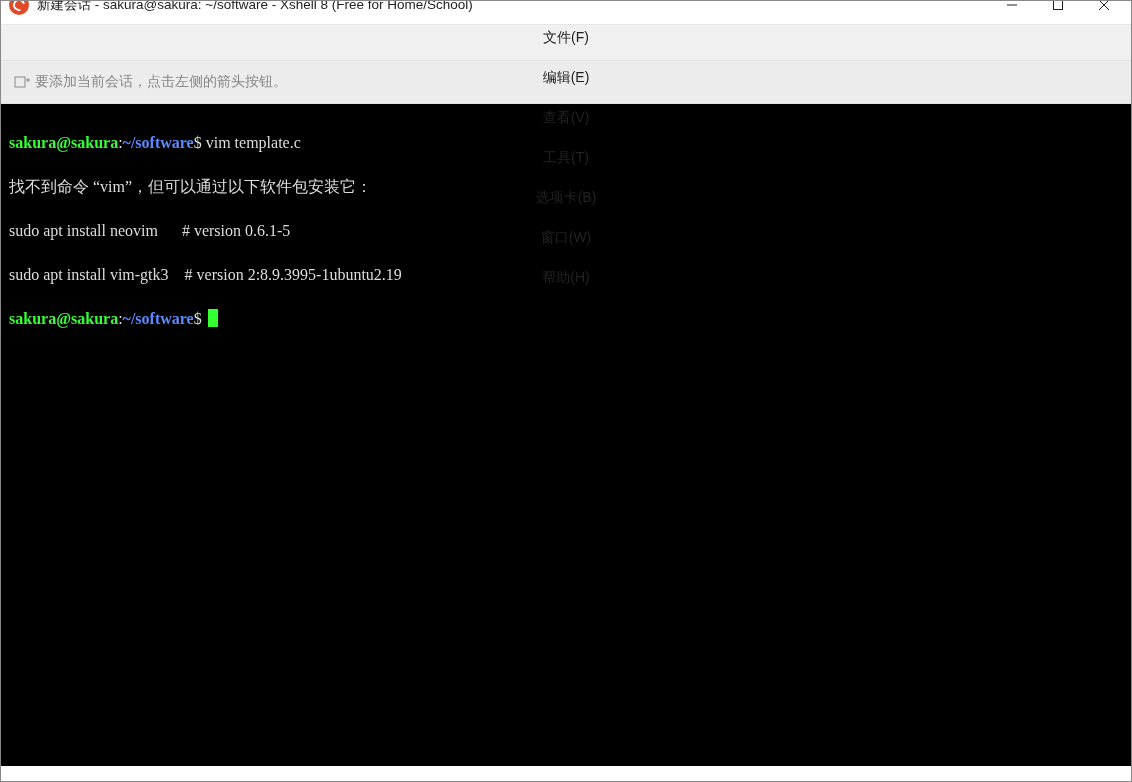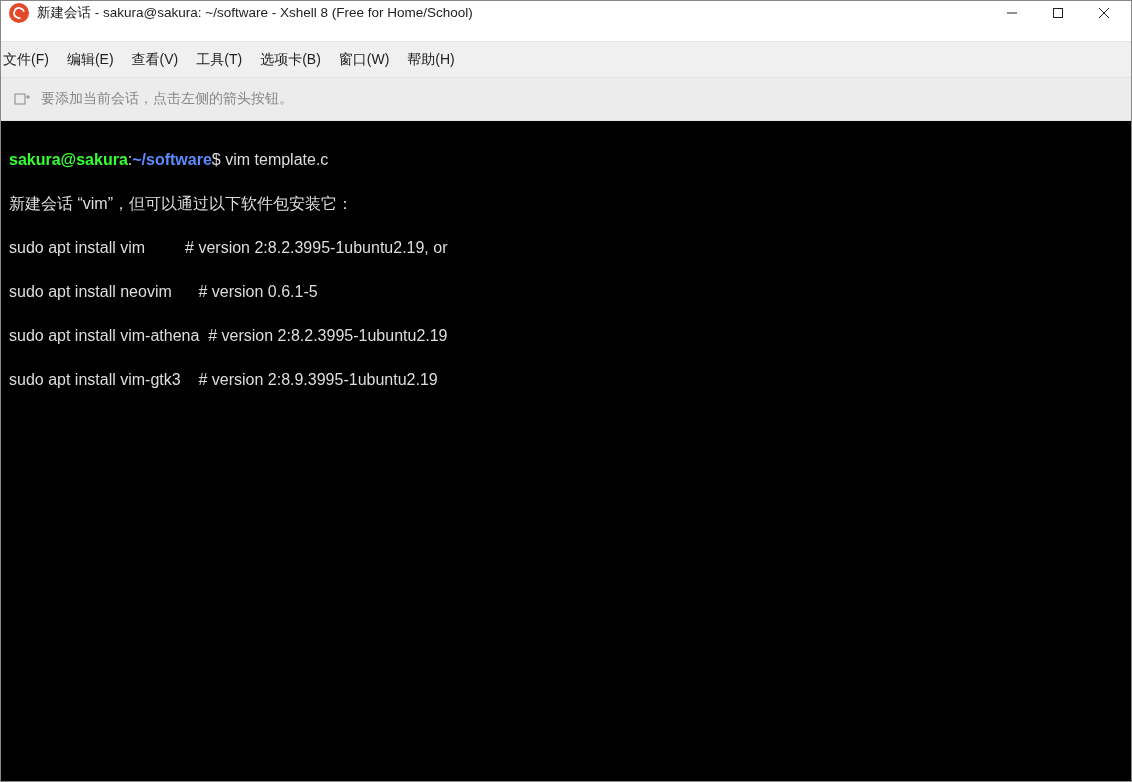--- a/index.html
+++ b/index.html
@@ -7,21 +7,21 @@
     margin: 0;
     padding: 0;
     font-family: "Microsoft YaHei", "Segoe UI", Tahoma, sans-serif;
     background: #fff;
     width: 1132px;
     height: 782px;
     overflow: hidden;
     border: 1px solid #888;
   }
   .titlebar {
-    height: 40px;
+    height: 23px;
     display: flex;
     align-items: center;
     padding: 0 4px 16px 8px;
     background: #fff;
   }
   .app-icon {
     width: 20px;
     height: 20px;
     margin-right: 8px;
     background: #e24a2a;
@@ -57,43 +57,44 @@
   .menubar {
     height: 36px;
     display: flex;
     align-items: center;
     padding: 0 0;
     background: #f0f0f0;
     border-top: 1px solid #e6e6e6;
     gap: 14px;
     font-size: 14px;
     color: #222;
+    flex-direction: column;
   }
   .menuitem { cursor: pointer; padding: 4px 2px; }
   .tab-area {
     height: 44px;
     background: #ececec;
     border-top: 1px solid #e2e2e2;
     border-bottom: 1px solid #e2e2e2;
     display: flex;
     align-items: center;
     padding: 0 12px;
-    gap: 10px;
+    gap: 4px;
     color: #888;
     font-size: 14px;
   }
   .add-tab-icon {
     width:18px; height:18px;
     display:flex; align-items:center; justify-content:center;
     color:#666;
   }
   .terminal {
     background: #000;
     color: #ddd;
-    font-family: Liberation Sans, sans-serif;
+    font-family: Liberation Serif, serif;
     font-size: 16px;
     line-height: 22px;
     padding: 6px 8px;
     height: calc(782px - 38px - 36px - 44px - 2px);
     overflow: hidden;
     white-space: pre;
   }
   .pr-user { color: #33ff33; font-weight: bold; }
   .pr-colon { color: #ddd; }
   .pr-path { color: #5a8cff; font-weight: bold; }
@@ -154,18 +155,17 @@
       <rect x="1" y="3" width="10" height="10" fill="none" stroke="#888"></rect>
       <line x1="12" y1="6" x2="16" y2="6" stroke="#888"></line>
       <line x1="14" y1="4" x2="14" y2="8" stroke="#888"></line>
     </svg>
   </span>
   <span>要添加当前会话，点击左侧的箭头按钮。</span>
 </div>
 
 <div class="terminal">
 <div class="tline"><span class="pr-user">sakura@sakura</span><span class="pr-colon">:</span><span class="pr-path">~/software</span><span class="pr-dollar">$</span> <span class="cmd">vim template.c</span></div>
-<div class="tline err">新建会话 “vim”，但可以通过以下软件包安装它：</div>
-<div class="tline">sudo apt install vim         # version 2:8.2.3995-1ubuntu2.19, or</div>
+<div class="tline err">找不到命令 “vim”，但可以通过以下软件包安装它：</div>
 <div class="tline">sudo apt install neovim      # version 0.6.1-5</div>
-<div class="tline">sudo apt install vim-athena  # version 2:8.2.3995-1ubuntu2.19</div>
 <div class="tline">sudo apt install vim-gtk3    # version 2:8.9.3995-1ubuntu2.19</div>
+<div class="tline"><span class="pr-user">sakura@sakura</span><span class="pr-colon">:</span><span class="pr-path">~/software</span><span class="pr-dollar">$</span> <span class="cursor"></span></div>
 </div>
 
 </body></html>

